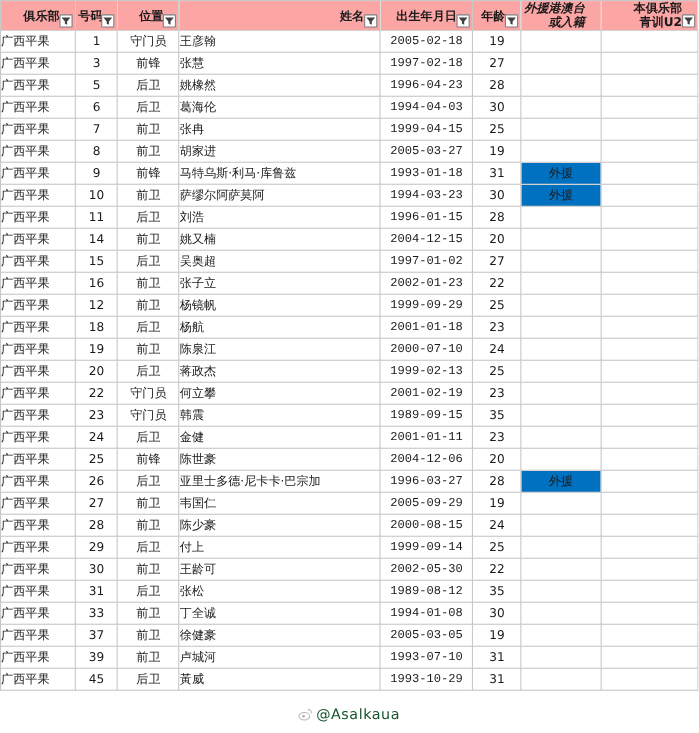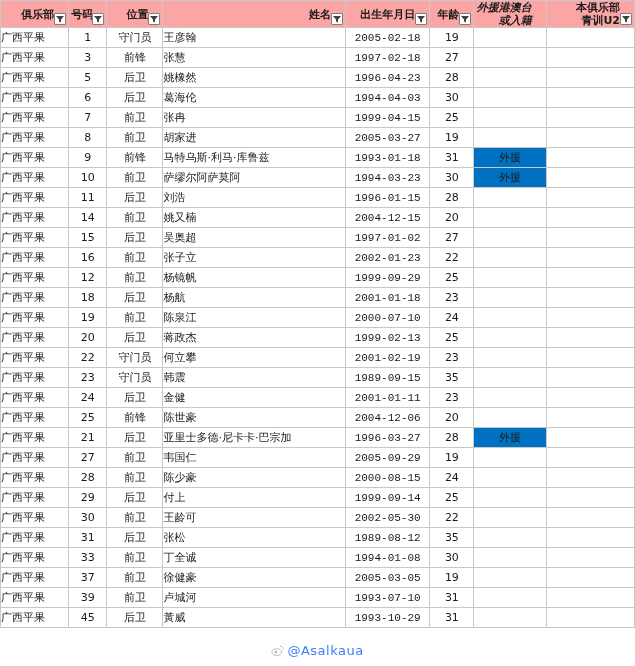--- a/index.html
+++ b/index.html
@@ -79,21 +79,21 @@
   .col-tag  { width: 72px; }
   .col-youth{ width: 88px; }
 
   .watermark {
     position: absolute;
     left: 0;
     right: 0;
     bottom: 6px;
     text-align: center;
     font-size: 13px;
-    color: #3b82f6;
+    color: #14532d;
     letter-spacing: 0.5px;
     pointer-events: none;
   }
   .watermark .wm-icon {
     display: inline-block;
     vertical-align: -2px;
     margin-right: 3px;
   }
 </style>
 </head>
@@ -371,21 +371,21 @@
         <td class="num">25</td>
         <td class="pos">前锋</td>
         <td class="name">陈世豪</td>
         <td class="dob">2004-12-06</td>
         <td class="age">20</td>
         <td class="tag"></td>
         <td class="youth"></td>
       </tr>
       <tr>
         <td class="club">广西平果</td>
-        <td class="num">21</td>
+        <td class="num">26</td>
         <td class="pos">后卫</td>
         <td class="name">亚里士多德·尼卡卡·巴宗加</td>
         <td class="dob">1996-03-27</td>
         <td class="age">28</td>
         <td class="tag filled">外援</td>
         <td class="youth"></td>
       </tr>
       <tr>
         <td class="club">广西平果</td>
         <td class="num">27</td>

